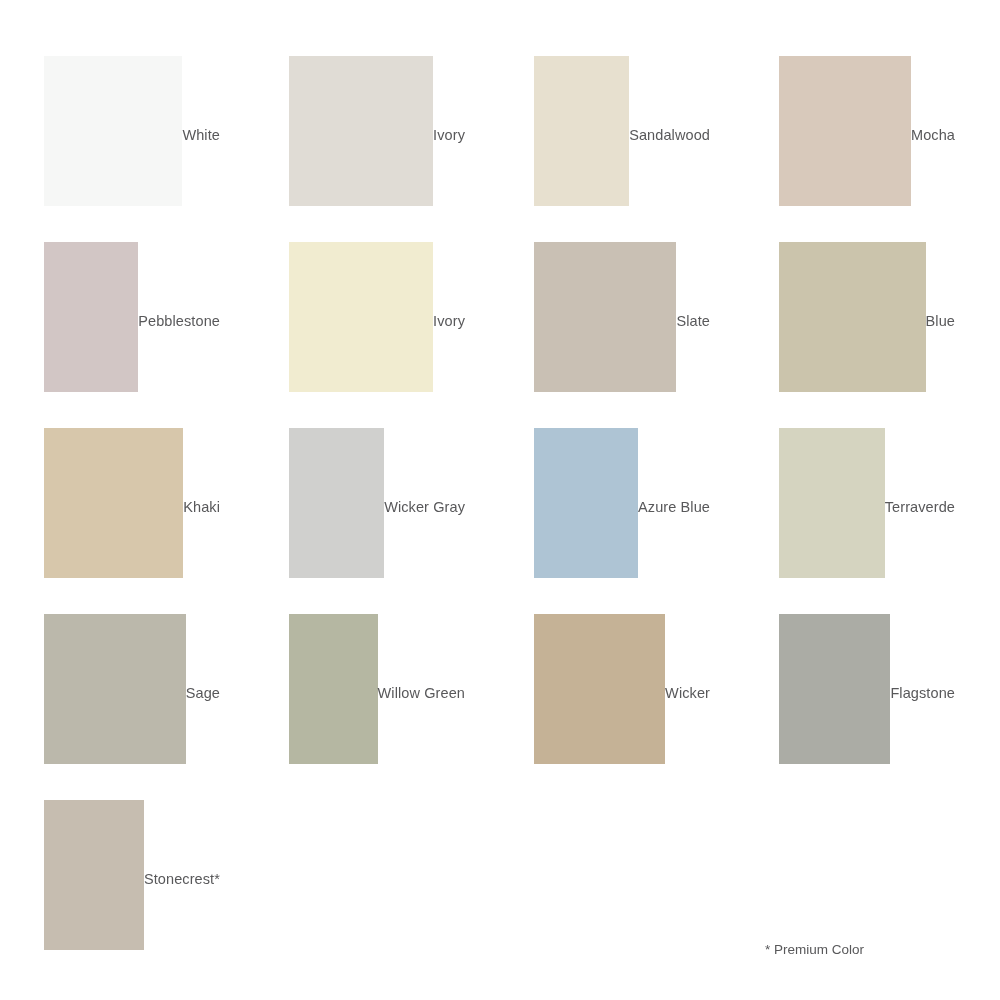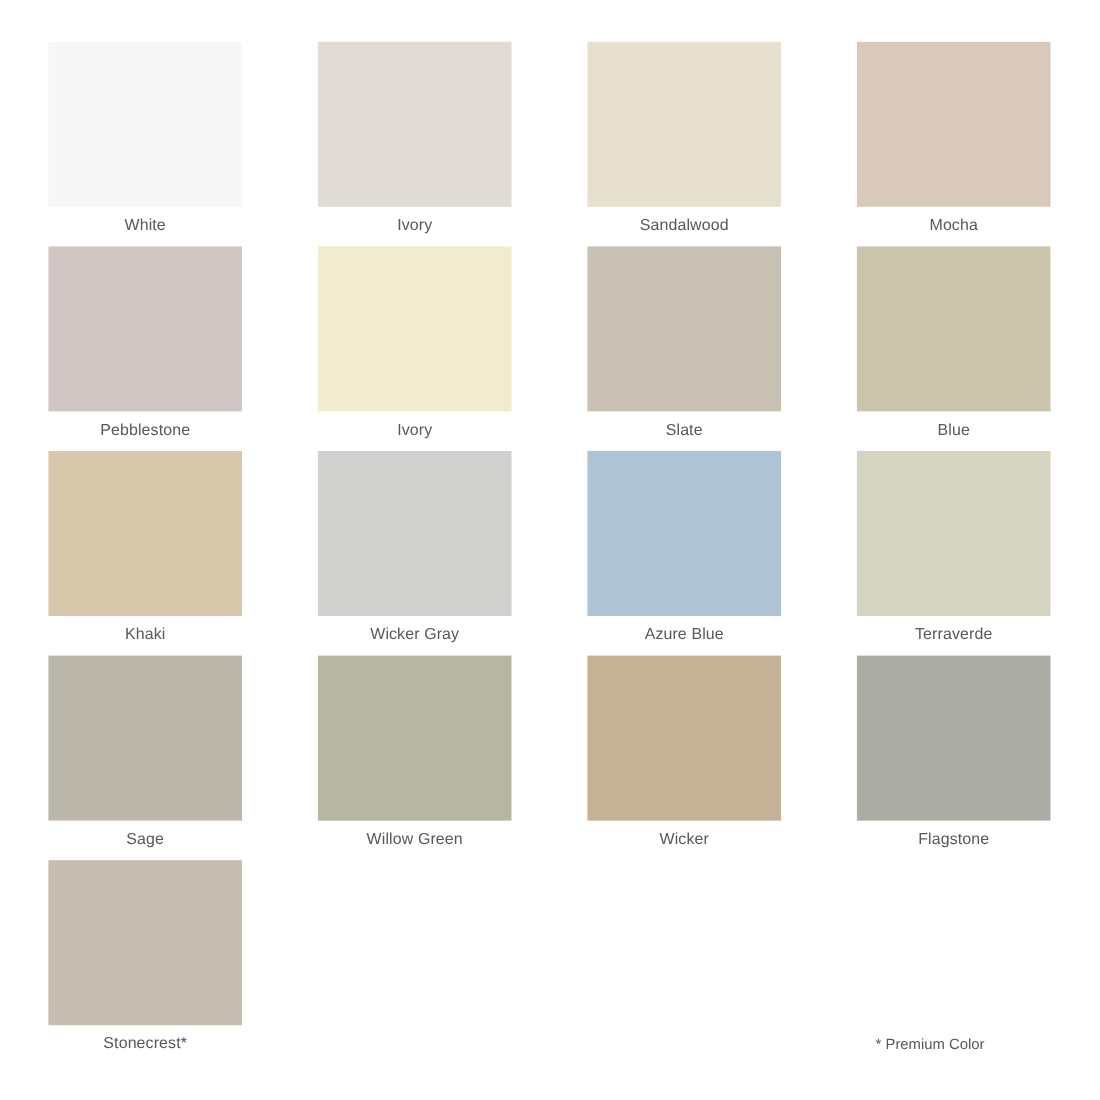--- a/index.html
+++ b/index.html
@@ -29,21 +29,21 @@
     grid-template-columns: repeat(4, 245px);
     grid-auto-rows: 186px;
     justify-content: start;
     padding-left: 44px;
     padding-top: 38px;
   }
 
   .swatch-cell {
     width: 176px;
     display: flex;
-    flex-direction: column;
+    flex-direction: row;
     align-items: center;
   }
 
   .swatch-cell.empty {
     visibility: hidden;
   }
 
   .swatch-chip {
     width: 176px;
     height: 150px;
@@ -55,21 +55,21 @@
     font-size: 14.5px;
     line-height: 18px;
     color: #58585a;
     text-align: center;
     white-space: nowrap;
     letter-spacing: 0.1px;
   }
 
   .footnote {
     position: absolute;
-    left: 796px;
+    left: 765px;
     top: 941px;
     font-size: 13.5px;
     line-height: 18px;
     color: #58585a;
     white-space: nowrap;
   }
 </style>
 </head>
 <body>
 

